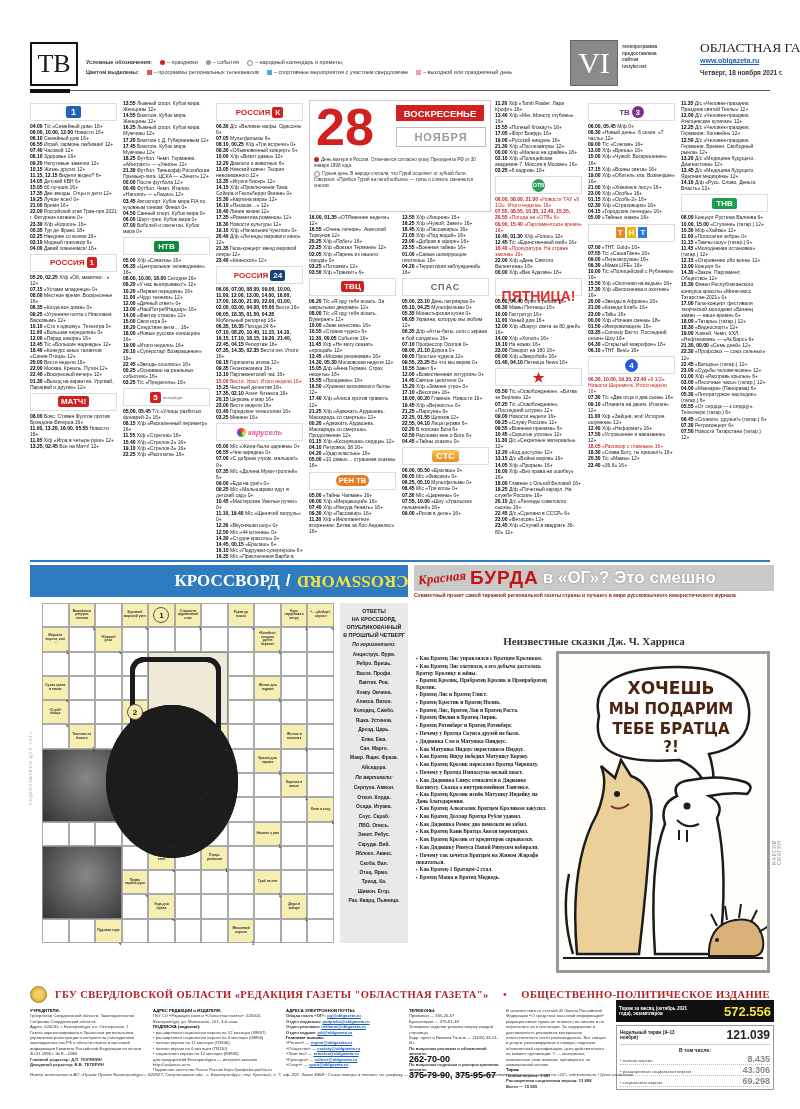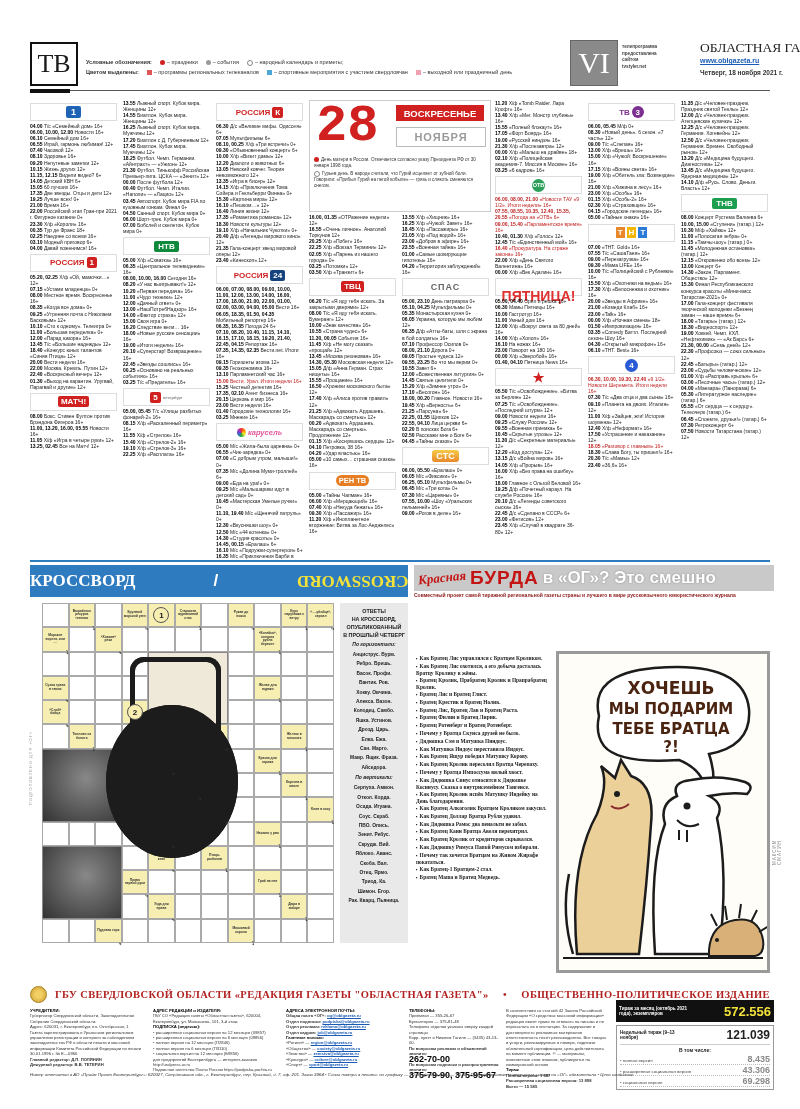--- a/index.html
+++ b/index.html
@@ -55,32 +55,32 @@
   .tnt1{background:#e8882a;color:#fff;font-size:8px;padding:1px 2px;}
   .tnt2{background:#f2b705;color:#fff;font-size:8px;padding:1px 2px;}
   .tnt3{background:#2a7bd7;color:#fff;font-size:8px;padding:1px 2px;}
   .tvline{font-size:5px;line-height:6.1px;color:#222;margin:0;text-align:left;}
   .tvline b{color:#000;}
   .tvline.reg{color:#c02020;}
   .tvline.reg b{color:#c02020;}
 
   
   #cal{left:309px;top:100px;width:180px;height:110px;background:#fff;border:1px solid #ccc;}
-  #cal-day{position:absolute;left:6px;top:-4px;font-size:52px;font-weight:bold;color:#d02020;font-family:Liberation Mono, monospace;}
+  #cal-day{position:absolute;left:6px;top:-4px;font-size:52px;font-weight:bold;color:#d02020;font-family:Liberation Sans, sans-serif;}
   #cal-wd{position:absolute;left:86px;top:4px;width:88px;height:16px;background:#d02020;color:#fff;font-size:9.5px;font-weight:bold;display:flex;align-items:center;justify-content:center;}
   #cal-mon{position:absolute;left:86px;top:26px;width:88px;height:18px;border:1px solid #bbb;color:#9a9a9a;font-size:11px;font-weight:bold;display:flex;align-items:center;justify-content:center;letter-spacing:1px;}
   #cal-notes{position:absolute;left:4px;top:56px;width:172px;font-size:4.6px;line-height:5.6px;color:#333;}
   #cal-notes .n{margin-bottom:3px;}
 
   
   #bluerule{left:30px;top:560px;width:740px;height:2px;background:#2e7bbf;}
 
   
   #cw{left:30px;top:565px;width:378px;height:412px;}
-  #cw-banner{position:absolute;left:0;top:0;width:378px;height:32px;background:#2e7bbf;display:flex;align-items:center;justify-content:space-between;gap:6px;}
+  #cw-banner{position:absolute;left:0;top:0;width:378px;height:32px;background:#2e7bbf;display:flex;align-items:center;justify-content:flex-end;gap:6px;}
   #cw-t1{color:#fff;font-size:17px;font-weight:bold;font-family:"Liberation Serif",serif;}
   #cw-slash{color:#fff;font-size:17px;font-weight:bold;}
   #cw-t2{color:#f2e23a;font-size:17px;font-weight:bold;font-family:"Liberation Serif",serif;transform:rotate(180deg);display:inline-block;}
   #cw-credit{position:absolute;left:-2px;top:240px;font-size:4px;color:#999;transform:rotate(-90deg);transform-origin:left top;letter-spacing:1px;}
   #cw-grid{position:absolute;left:12px;top:38px;width:292px;height:340px;display:grid;grid-template-columns:repeat(11,1fr);grid-template-rows:repeat(14,1fr);}
   .cwc{border:1px solid #aaa;background:#fff;position:relative;}
   .cwclue{background:#f7eeb2;font-size:3.3px;line-height:3.7px;color:#333;display:flex;align-items:center;justify-content:center;text-align:center;padding:1px;font-weight:bold;}
   .cwarrow{position:absolute;right:-1px;bottom:-4px;font-size:5px;color:#333;z-index:3;}
   .cwcircle{position:absolute;left:50%;top:50%;transform:translate(-50%,-50%);width:14px;height:14px;border:1.5px solid #555;border-radius:50%;background:#f7eeb2;font-size:8px;font-weight:bold;display:flex;align-items:center;justify-content:center;z-index:2;}
   .cwph{z-index:2;border:1px solid #888;}
@@ -807,20 +807,21 @@
     </div>
 </div>
 
 <div class="abs" id="art">
   <div id="burda">
     <span id="b-script">Красная</span>
     <span id="b-block">БУРДА</span>
     <span id="b-rest">в «ОГ»? Это смешно</span>
   </div>
   <div id="b-sub">Совместный проект самой тиражной региональной газеты страны и лучшего в мире русскоязычного юмористического журнала</div>
+  <div id="a-sub">Неизвестные сказки Дж. Ч. Харриса</div>
   <div id="a-list">
       <div class="a-item">Как Братец Лис управлялся с Братцем Кроликом.</div>
       <div class="a-item">Как Братец Лис охотился, а его добыча досталась Братцу Кролику в жёны.</div>
       <div class="a-item">Братец Кролик, Прабратец Кролик и Прапрабратец Кролик.</div>
       <div class="a-item">Братец Лис и Братец Глист.</div>
       <div class="a-item">Братец Крестик и Братец Нолик.</div>
       <div class="a-item">Братец Лис, Братец Лав и Братец Раста.</div>
       <div class="a-item">Братец Филин и Братец Лирик.</div>
       <div class="a-item">Братец Ротенберг и Братец Ротенберг.</div>
       <div class="a-item">Почему у Братца Скунса друзей не было.</div>

